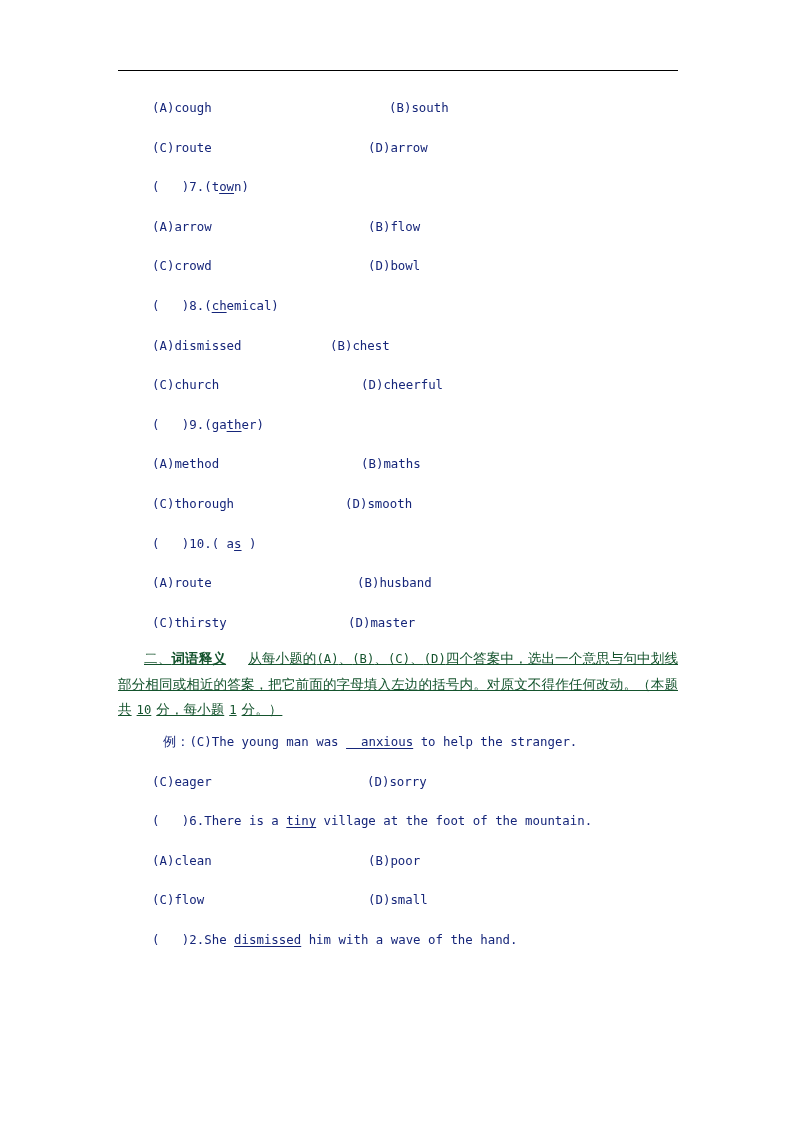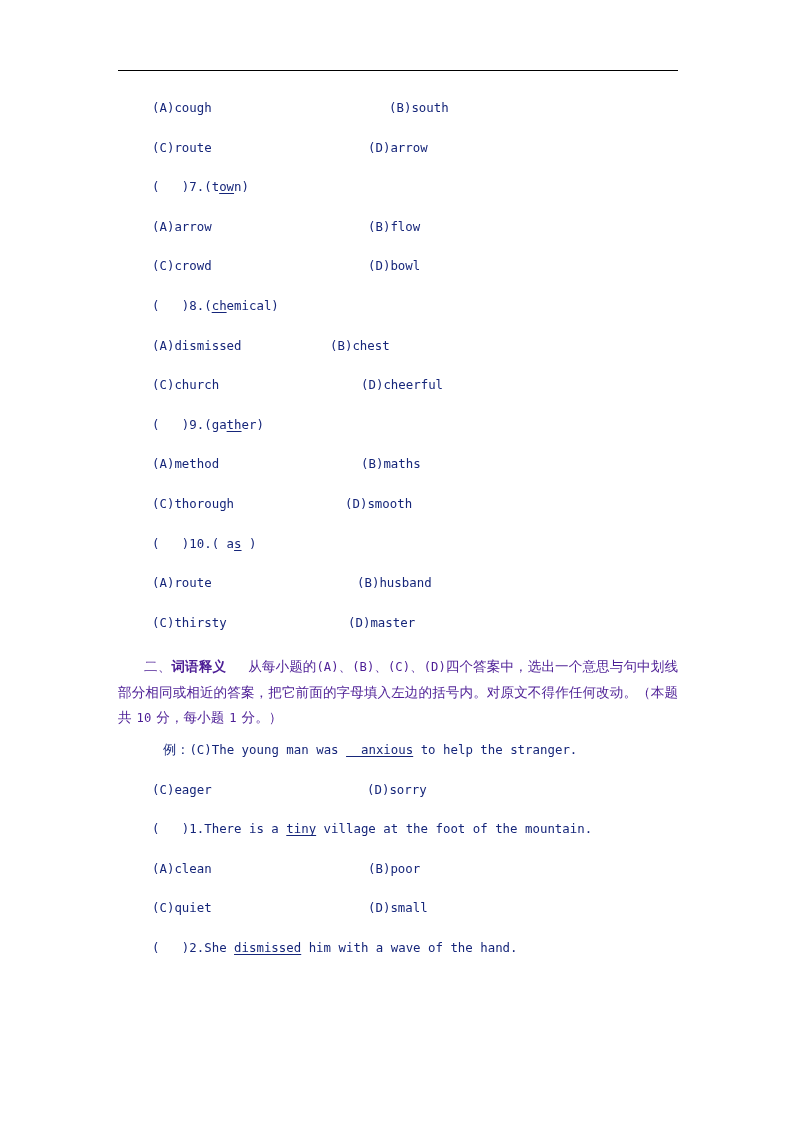--- a/index.html
+++ b/index.html
@@ -82,25 +82,26 @@
   .u { text-decoration: underline; text-underline-offset: 2px; }
 
   
   .u-lead { text-decoration: underline; text-underline-offset: 2px; }
 
   
   .cn-block {
     font-family: "DejaVu Sans", "Liberation Sans", sans-serif;
     font-size: 13.6px;
     line-height: 24.6px;
-    color: #4c1d95;
+    color: #14532d;
     width: 560px;
     text-align: justify;
     text-justify: inter-character;
-    margin-top: 12px;
+    margin-top: 4px;
+    text-decoration: underline;
   }
   .cn-block .indent { display: inline-block; width: 26px; }
   .cn-head {
     font-weight: bold;
     font-family: "DejaVu Sans", "Liberation Sans", sans-serif;
   }
   .cn-gap { display: inline-block; width: 22px; }
   .mono-in-cn {
     font-family: "DejaVu Sans Mono", "Liberation Mono", monospace;
     font-size: 12.2px;
@@ -166,26 +167,26 @@
     </div>
 
     <div class="cn-block"><span class="indent"></span><span>二、</span><span class="cn-head">词语释义</span><span class="cn-gap"></span><span>从每小题的</span><span class="mono-in-cn">(A)</span><span>、</span><span class="mono-in-cn">(B)</span><span>、</span><span class="mono-in-cn">(C)</span><span>、</span><span class="mono-in-cn">(D)</span><span>四个答案中，选出一个意思与句中划线部分相同或相近的答案，把它前面的字母填入左边的括号内。对原文不得作任何改动。（本题共</span><span class="sp"></span><span class="mono-in-cn">10</span><span class="sp"></span><span>分，每小题</span><span class="sp"></span><span class="mono-in-cn">1</span><span class="sp"></span><span>分。）</span></div>
 
     <div class="example-line"><span style="font-family:'DejaVu Sans','Liberation Sans',sans-serif;font-size:13.2px;">例：</span><span>(C)</span><span>The young man was </span><span class="u-lead">  anxious</span><span> to help the stranger.</span></div>
     <div class="optrow">
       <span class="opt-a">(C)eager</span>
       <span class="opt-b" id="exr1b" style="left: 249px;">(D)sorry</span>
     </div>
 
-    <div class="qline"><span>(   )1.There is a </span><span class="u">tiny</span><span> village at the foot of the mountain.</span></div>
+    <div class="qline"><span>(   )6.There is a </span><span class="u">tiny</span><span> village at the foot of the mountain.</span></div>
     <div class="optrow">
       <span class="opt-a">(A)clean</span>
       <span class="opt-b" id="s2q1r0b" style="left: 250px;">(B)poor</span>
     </div>
     <div class="optrow">
-      <span class="opt-a">(C)quiet</span>
+      <span class="opt-a">(C)flow</span>
       <span class="opt-b" id="s2q1r1b" style="left: 250px;">(D)small</span>
     </div>
 
     <div class="qline"><span>(   )2.She </span><span class="u">dismissed</span><span> him with a wave of the hand.</span></div>
 
   </div>
 </div>
 
 </body></html>

